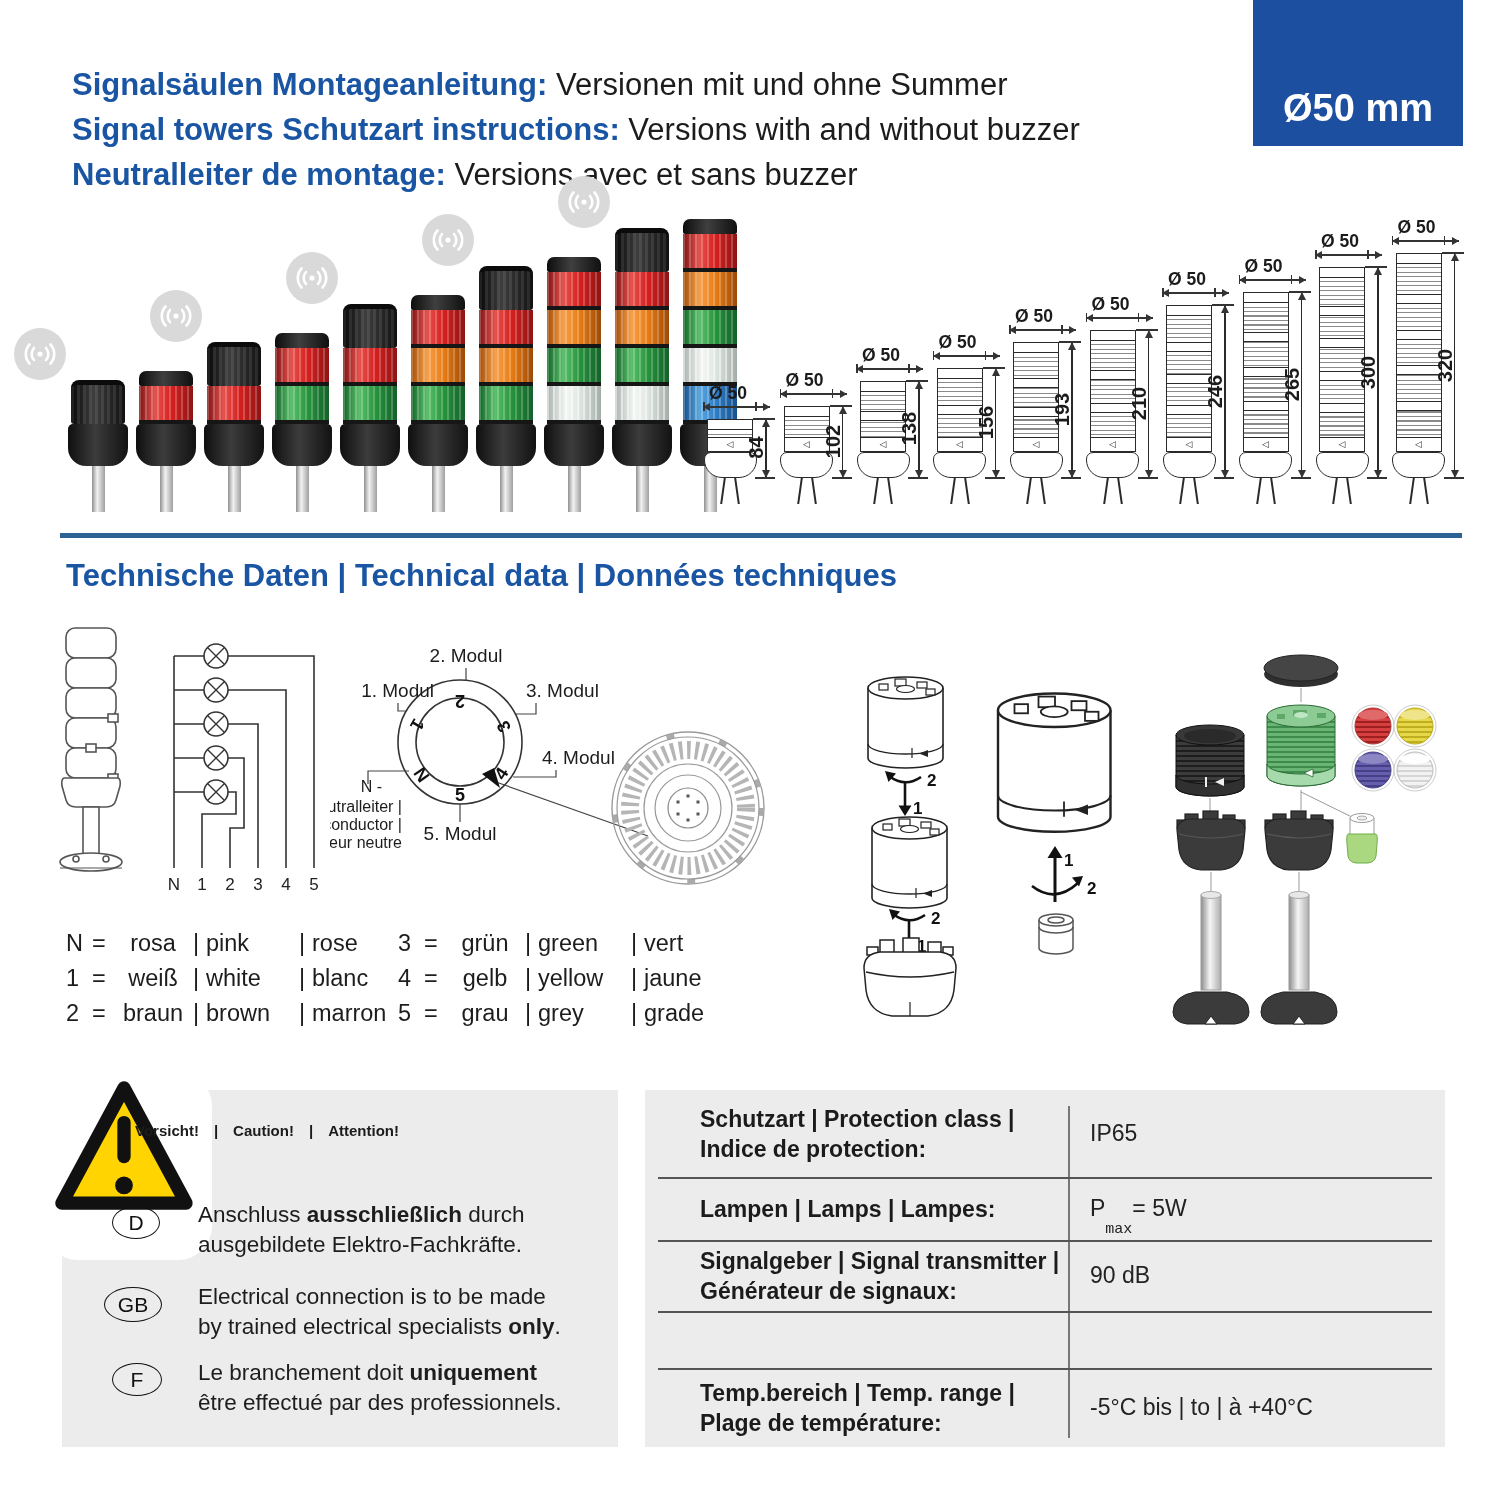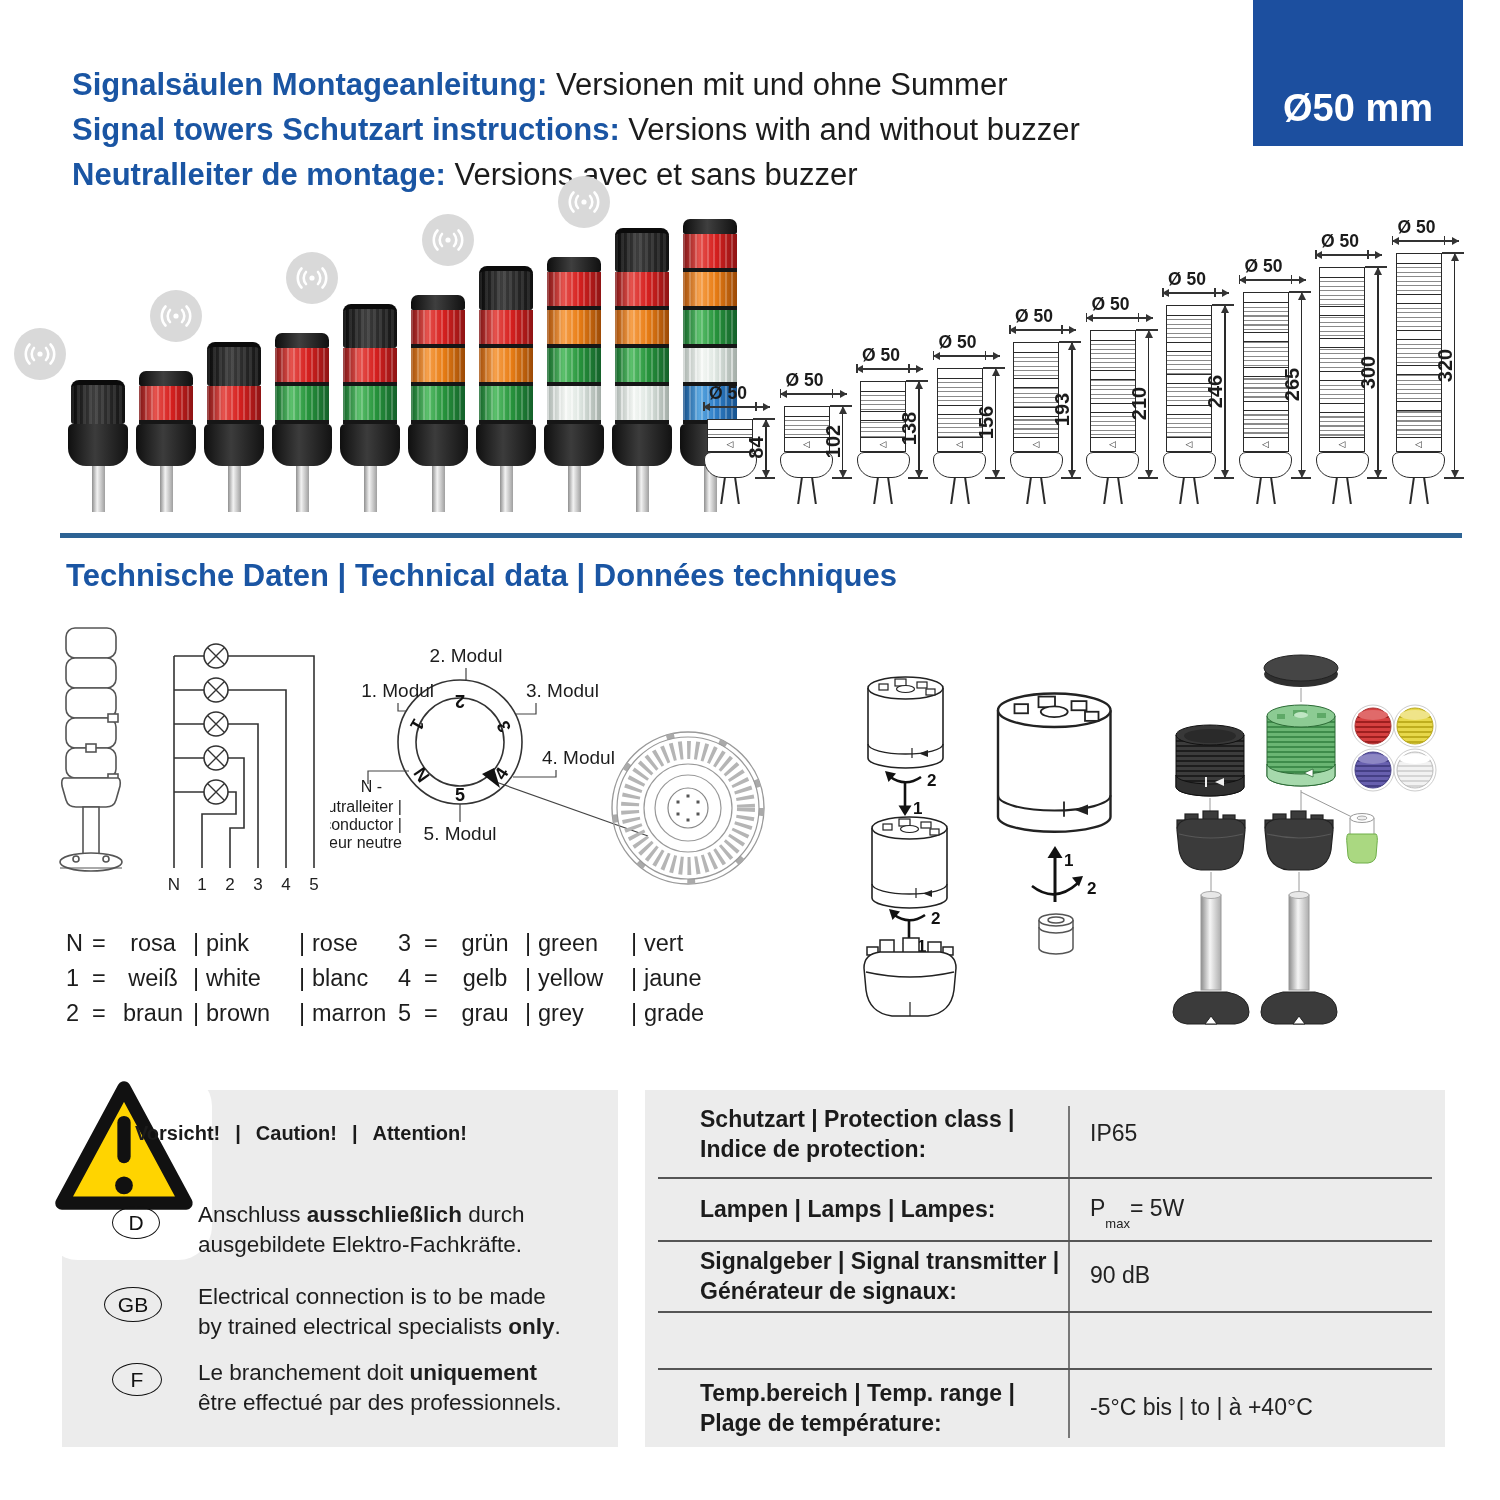--- a/index.html
+++ b/index.html
@@ -43,32 +43,32 @@
   .od-base{position:absolute;border:1.6px solid #2a2a2a;box-sizing:border-box;background:#fff;border-radius:7px 7px 18px 18px;}
   .od-wire{position:absolute;width:2px;height:26px;background:#2a2a2a;}
   .od-dim{position:absolute;width:1.6px;background:#2a2a2a;}
   .od-arr{position:absolute;width:0;height:0;}
   .od-num{position:absolute;width:44px;text-align:center;font-size:20px;font-weight:bold;color:#1b1b1b;transform:rotate(-90deg);}
   
   .lg-row{position:absolute;display:flex;font-size:23.5px;color:#1d1d1d;}
   .lg-k{width:26px;} .lg-eq{width:28px;} .lg-de{width:66px;text-align:center;} .lg-p{width:20px;text-align:center;} .lg-en{width:86px;}
   
   .graybox{position:absolute;background:#ececec;}
-  .w-title{position:absolute;font-size:20px;font-weight:bold;color:#1b1b1b;}
+  .w-title{position:absolute;font-size:15px;font-weight:bold;color:#1b1b1b;}
   .w-title .wp{margin:0 15px;}
   .oval{position:absolute;border:1.8px solid #111;border-radius:50%;display:flex;align-items:center;justify-content:center;
         font-size:21px;color:#111;background:transparent;}
   .w-note{position:absolute;font-size:22.5px;line-height:30px;color:#1d1d1d;}
   .w-note b{font-weight:bold;}
   
   .t-row{position:absolute;left:645px;width:800px;}
   .t-label{position:absolute;left:55px;top:0;height:100%;width:380px;display:flex;flex-direction:column;justify-content:center;
            font-weight:bold;font-size:23px;line-height:30px;color:#1b1b1b;}
   .t-value{position:absolute;left:445px;top:0;height:100%;display:flex;align-items:center;font-size:23px;color:#222;}
-  .t-value .sub{font-size:13px;vertical-align:-7px;align-self:flex-end;margin-bottom:9px;}
+  .t-value .sub{font-size:15px;vertical-align:-7px;align-self:flex-end;margin-bottom:2px;font-family:Liberation Mono, monospace;}
   .hline{position:absolute;height:1.5px;background:#555;}
   .vline{position:absolute;width:1.5px;background:#777;}
   svg text{font-family:"Liberation Sans",sans-serif;}
 </style>
 </head>
 <body>
 
 <div class="page">
 
   <div class="hdr">

